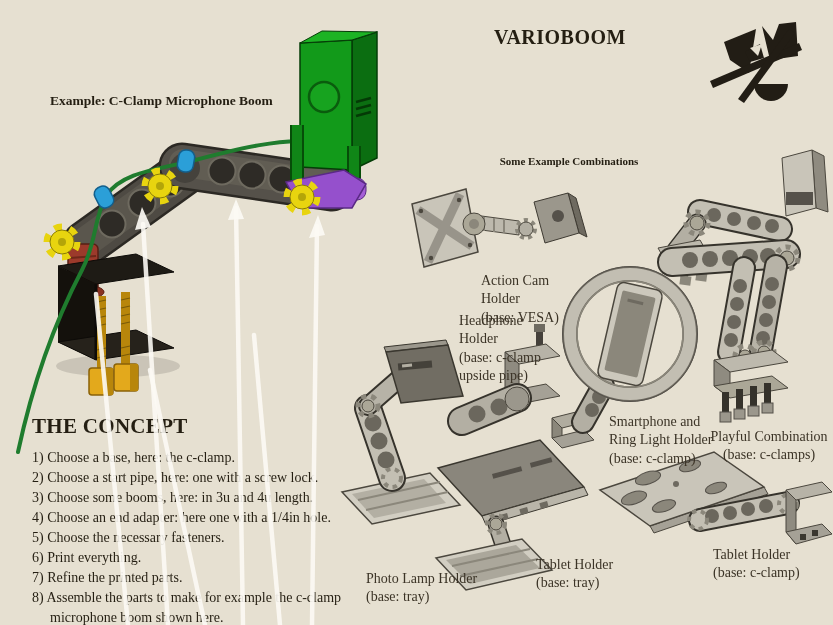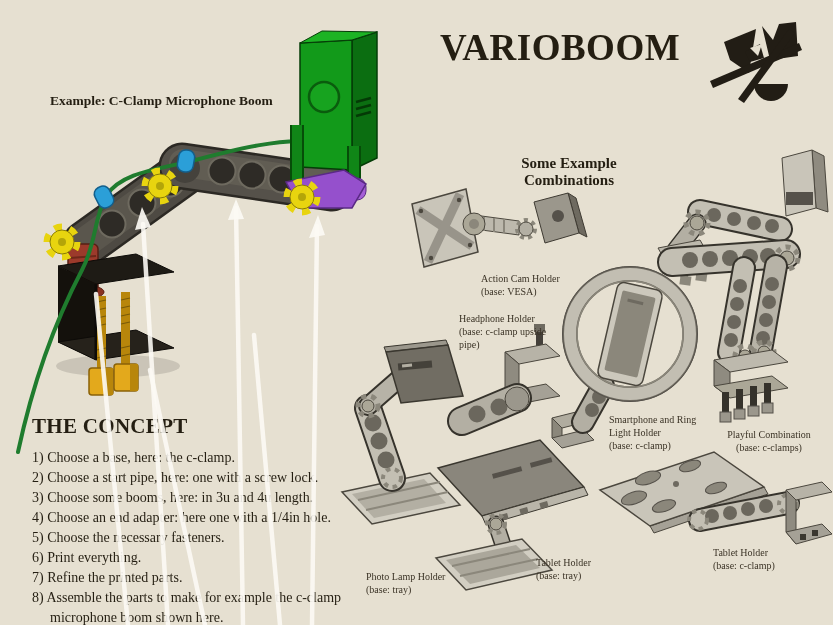--- a/index.html
+++ b/index.html
@@ -1,27 +1,27 @@
 <!DOCTYPE html>
 <html style="--bg: #e6e0d1; --ink: #241e12; --label-ink: #3b3326; --mic-green: #129a1a; --mic-green-dark: #0b6e11; --adapter-purple: #9550cc; --knob-yellow: #e8d40f; --clip-blue: #2b9fd8; --pipe-red: #9c3a2b; --clamp-black: #1e1b15; --screw-gold: #e3a91c; --cable-green: #1f7c2e; --render-gray: #c3bfb3; --arrow-white: #faf8f0;"><head>
 <meta charset="utf-8">
 <style>
   html,body{margin:0;padding:0;background:#b8b3a6;}
   .page{position:relative;width:833px;height:625px;background:var(--bg,#e6e0d1);
         font-family:"Liberation Serif",serif;color:var(--ink,#241e12);overflow:hidden;}
   svg.art{position:absolute;left:0;top:0;z-index:1;}
   svg.arrows{position:absolute;left:0;top:0;z-index:3;pointer-events:none;}
   .txt{position:absolute;z-index:2;}
-  .title{left:430px;top:26px;width:260px;text-align:center;font-size:37px;font-weight:bold;letter-spacing:.5px;}
+  .title{left:430px;top:26px;width:260px;text-align:center;font-size:20px;font-weight:bold;letter-spacing:.5px;}
   .caption{left:50px;top:93px;font-size:13.5px;font-weight:bold;}
-  .combos-h{left:478px;top:155px;width:182px;text-align:center;font-size:15px;font-weight:bold;}
+  .combos-h{left:478px;top:155px;width:182px;text-align:center;font-size:11px;font-weight:bold;}
   .concept-h{left:32px;top:414px;font-size:21px;font-weight:bold;letter-spacing:.3px;}
   .steps{left:32px;top:448px;width:334px;font-size:14px;line-height:20px;}
   .step{padding-left:18px;text-indent:-18px;}
-  .combo-label{position:absolute;z-index:2;font-size:10px;line-height:1.32;color:var(--label-ink,#3b3326);}
+  .combo-label{position:absolute;z-index:2;font-size:14px;line-height:1.32;color:var(--label-ink,#3b3326);}
   .cl1{left:481px;top:272px;width:102px;}
   .cl2{left:459px;top:312px;width:97px;}
   .cl3{left:609px;top:413px;width:106px;}
   .cl4{left:700px;top:428px;width:138px;text-align:center;}
   .cl5{left:366px;top:526px;width:112px;margin-top:44px;}
   .cl6{left:536px;top:556px;width:92px;}
   .cl7{left:713px;top:546px;width:95px;}
 </style>
 </head>
 <body>

